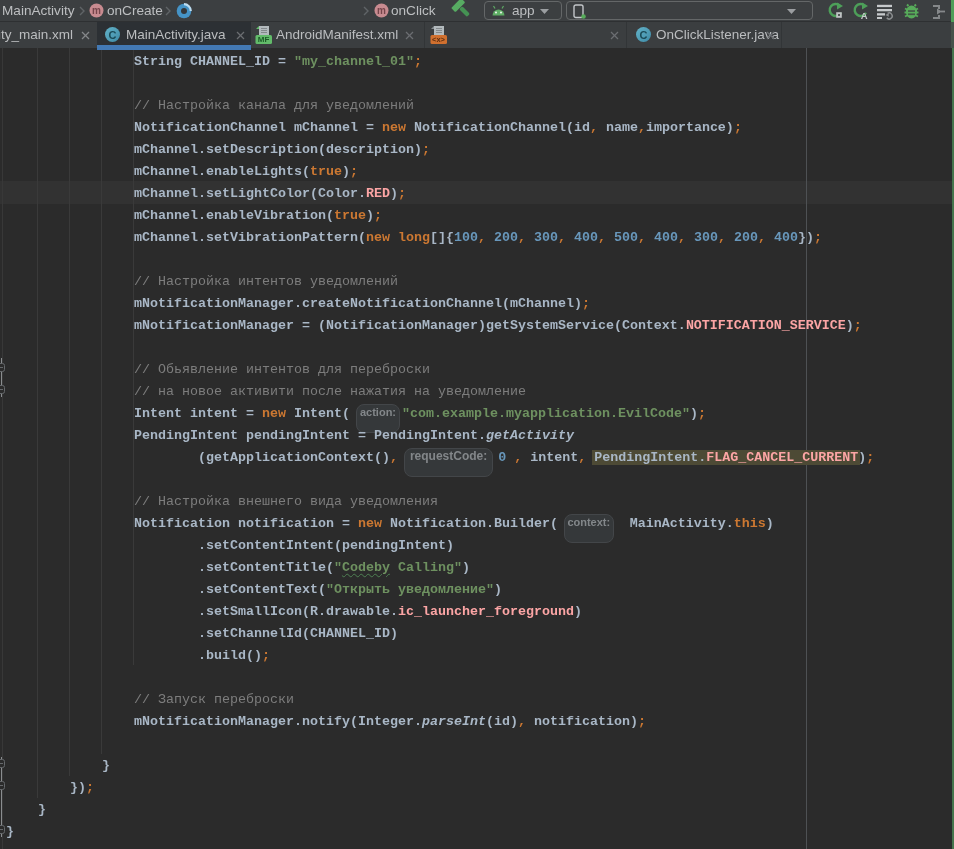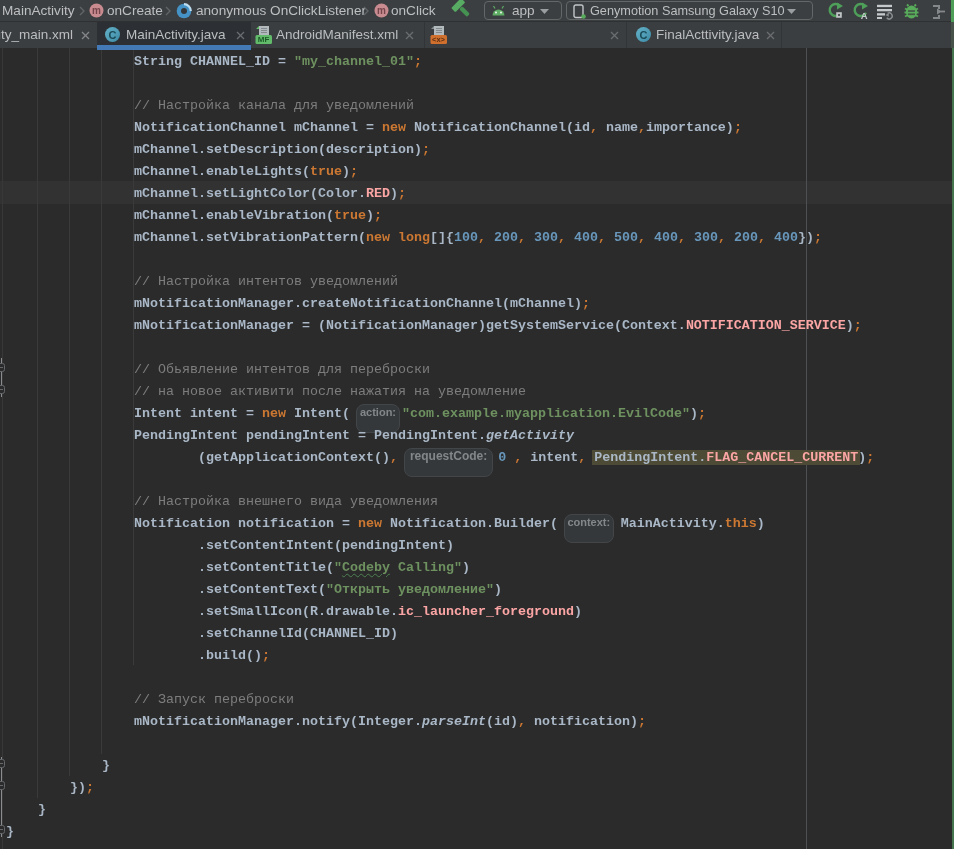--- a/index.html
+++ b/index.html
@@ -54,21 +54,21 @@
 <div class="code" style="top:177px">                mChannel.setVibrationPattern(<span class="k">new long</span>[]{<span class="n">100</span><span class="k">,</span> <span class="n">200</span><span class="k">,</span> <span class="n">300</span><span class="k">,</span> <span class="n">400</span><span class="k">,</span> <span class="n">500</span><span class="k">,</span> <span class="n">400</span><span class="k">,</span> <span class="n">300</span><span class="k">,</span> <span class="n">200</span><span class="k">,</span> <span class="n">400</span>})<span class="k">;</span></div>
 <div class="code c" style="top:221px">                // Настройка интентов уведомлений</div>
 <div class="code" style="top:243px">                <span class="u">mNotificationManager</span>.createNotificationChannel(mChannel)<span class="k">;</span></div>
 <div class="code" style="top:265px">                <span class="u">mNotificationManager</span> = (NotificationManager)getSystemService(Context.<span class="f">NOTIFICATION_SERVICE</span>)<span class="k">;</span></div>
 <div class="code c" style="top:309px">                // Обьявление интентов для переброски</div>
 <div class="code c" style="top:331px">                // на новое активити после нажатия на уведомление</div>
 <div class="code" style="top:353px">                Intent intent = <span class="k">new</span> Intent(<span class="pill" style="margin:0 2px 0 6px;font-size:11px;padding:0 3px">action:</span><span class="s">"com.example.myapplication.EvilCode"</span>)<span class="k">;</span></div>
 <div class="code" style="top:375px">                PendingIntent pendingIntent = PendingIntent.<span class="i">getActivity</span></div>
 <div class="code" style="top:397px">                        (getApplicationContext()<span class="k">,</span><span class="pill" style="margin:0 5px 0 6px">requestCode:</span><span class="n">0</span> <span class="k">,</span> intent<span class="k">,</span> <span class="hl">PendingIntent.<span class="f">FLAG_CANCEL_CURRENT</span></span>)<span class="k">;</span></div>
 <div class="code c" style="top:441px">                // Настройка внешнего вида уведомления</div>
-<div class="code" style="top:463px">                Notification notification = <span class="k">new</span> Notification.Builder(<span class="pill" style="margin:0 7px 0 6px;font-size:11px;padding:0 2.5px">context:</span>MainActivity.<span class="k">this</span>)</div>
+<div class="code" style="top:463px">                Notification notification = <span class="k">new</span> Notification.Builder(<span class="pill" style="margin:0 16px 0 6px;font-size:11px;padding:0 2.5px">context:</span>MainActivity.<span class="k">this</span>)</div>
 <div class="code" style="top:485px">                        .setContentIntent(pendingIntent)</div>
 <div class="code" style="top:507px">                        .setContentTitle(<span class="s">"<span class="sq">Codeby</span> Calling"</span>)</div>
 <div class="code" style="top:529px">                        .setContentText(<span class="s">"Открыть уведомление"</span>)</div>
 <div class="code" style="top:551px">                        .setSmallIcon(R.drawable.<span class="f">ic_launcher_foreground</span>)</div>
 <div class="code" style="top:573px">                        .setChannelId(CHANNEL_ID)</div>
 <div class="code" style="top:595px">                        .build()<span class="k">;</span></div>
 <div class="code c" style="top:639px">                // Запуск переброски</div>
 <div class="code" style="top:661px">                <span class="u">mNotificationManager</span>.notify(Integer.<span class="i">parseInt</span>(id)<span class="k">,</span> notification)<span class="k">;</span></div>
 <div class="code" style="top:705px">            }</div>
 <div class="code" style="top:727px">        })<span class="k">;</span></div>
@@ -97,21 +97,20 @@
     </svg>
   <span class="nbt" style="left:107px">onCreate</span>
   <svg class="nico" style="left:165px;top:6px" width="7" height="10">
       <polyline points="1,1 5,5 1,9" stroke="#606467" stroke-width="1.4" fill="none"></polyline>
     </svg>
   <svg class="nico" style="left:176px;top:3px" width="16" height="16">
       <circle cx="8" cy="8" r="7.3" fill="#4593c6"></circle>
       <circle cx="8" cy="8" r="3" fill="#33373a"></circle>
       <path d="M8,1.2 A6.8,6.8 0 0 1 14.8,8" stroke="#bcdcf0" stroke-width="2.2" fill="none"></path>
     </svg>
-  <span class="nbt" style="left:196px">anonymous OnClickListener</span>
   <svg class="nico" style="left:363px;top:6px" width="7" height="10">
       <polyline points="1,1 5,5 1,9" stroke="#606467" stroke-width="1.4" fill="none"></polyline>
     </svg>
   <svg class="nico" style="left:374px;top:3px" width="15" height="15">
       <circle cx="7.5" cy="7.5" r="7" fill="#c88b90"></circle>
       <text x="7.5" y="11" text-anchor="middle" font-size="10" font-weight="bold" fill="#76454b" font-family="Liberation Sans">m</text>
     </svg>
   <span class="nbt" style="left:391px">onClick</span>
   <svg class="nico" style="left:450px;top:-2px" width="24" height="22">
       <g transform="rotate(-45 11 10)">
@@ -129,21 +128,20 @@
     </svg>
   <span class="nbt" style="left:512px">app</span>
   <svg class="nico" style="left:540px;top:9px" width="10" height="6">
       <polygon points="0,0 9,0 4.5,5" fill="#9b9ea1"></polygon>
     </svg>
   <div class="combo" style="left:566px;width:247px"></div>
   <svg class="nico" style="left:573px;top:4px" width="14" height="15">
       <rect x="1" y="1" width="9" height="12.5" rx="1.8" fill="none" stroke="#c2c6c9" stroke-width="1.4"></rect>
       <circle cx="10.5" cy="12.5" r="2.3" fill="#57ab5a"></circle>
     </svg>
-  <span class="nbt" style="left:590px;font-size:12.7px">Genymotion Samsung Galaxy S10</span>
   <svg class="nico" style="left:787px;top:9px" width="10" height="6">
       <polygon points="0,0 9,0 4.5,5" fill="#9b9ea1"></polygon>
     </svg>
   <svg class="nico" style="left:826px;top:2px" width="19" height="19">
       <path d="M13.8,3.6 A6,6 0 1 0 15,10.8" stroke="#4d9f59" stroke-width="2.4" fill="none"></path>
       <polygon points="11,0.5 17,4 11,7.4" fill="#4d9f59"></polygon>
       <rect x="10.2" y="10.2" width="5.6" height="5.6" fill="#bfc2c4"></rect>
       <rect x="12" y="12" width="2" height="2" fill="#55585a"></rect>
     </svg>
   <svg class="nico" style="left:851px;top:2px" width="19" height="19">
@@ -243,21 +241,21 @@
       <g stroke="#6b6e71" stroke-width="1.3">
         <line x1="1" y1="1" x2="8" y2="8"></line>
         <line x1="8" y1="1" x2="1" y2="8"></line>
       </g>
     </svg>
   <div class="tsep" style="left:626px"></div>
   <svg style="position:absolute;left:635px;top:4px" width="17" height="17">
       <circle cx="8.5" cy="8.5" r="7.5" fill="url(#cg)"></circle>
       <text x="8.5" y="12.5" text-anchor="middle" font-size="11" font-weight="bold" fill="#1b4a57" font-family="Liberation Sans">C</text>
     </svg>
-  <span class="tabtx" style="left:656px">FinalActtivity.java</span>
+  <span class="tabtx" style="left:656px">OnClickListener.java</span>
   <svg style="position:absolute;left:766px;top:9px" width="9" height="9">
       <g stroke="#6b6e71" stroke-width="1.3">
         <line x1="1" y1="1" x2="8" y2="8"></line>
         <line x1="8" y1="1" x2="1" y2="8"></line>
       </g>
     </svg>
   <div class="tsep" style="left:781px"></div>
   <div style="position:absolute;left:951px;top:0;width:3px;height:26px;background:#46524a"></div>
 </div>
 

